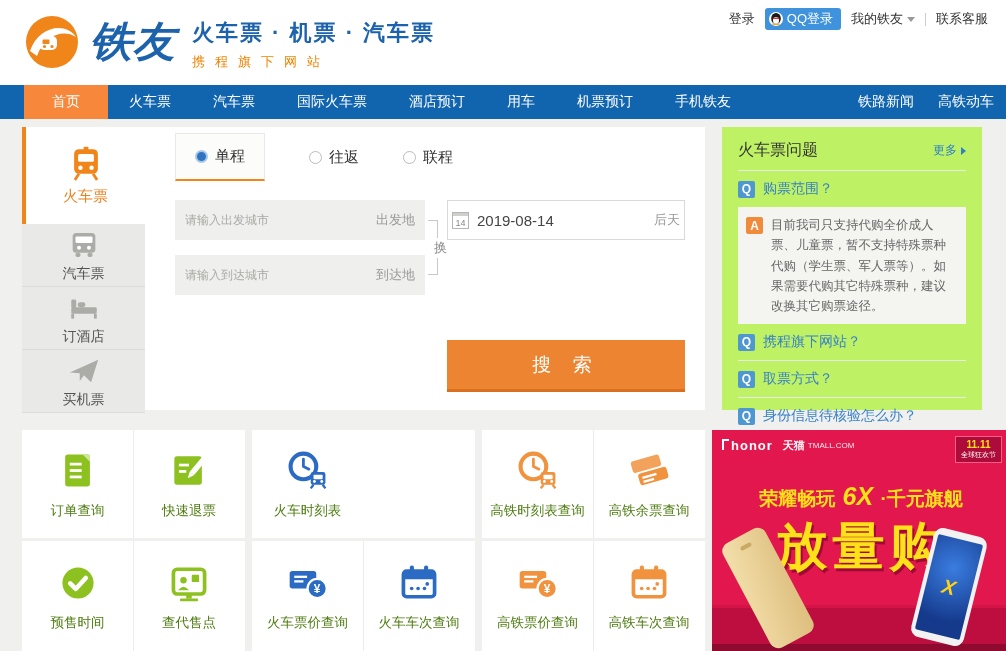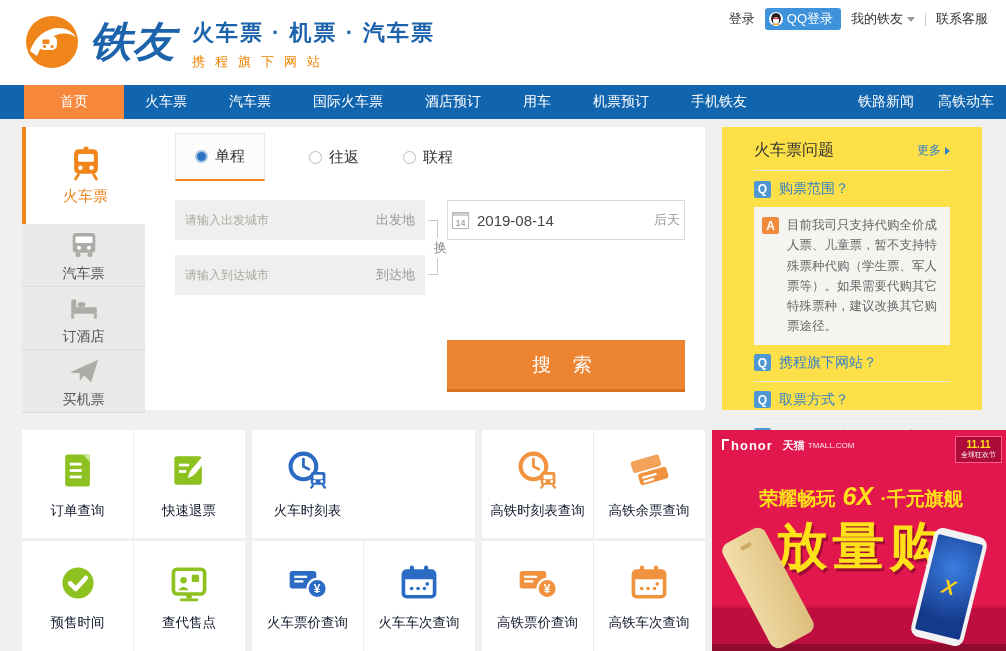--- a/index.html
+++ b/index.html
@@ -19,21 +19,21 @@
   .topbar > * { margin-left:10px; }
   .top-link { cursor:pointer; }
   .qq-badge { display:inline-flex; align-items:center; background:#3f92dc; color:#fff; border-radius:3px; padding:2px 8px 2px 4px; cursor:pointer; }
   .qq-badge svg { margin-right:4px; background:#fff; border-radius:50%; }
   .caret-down { display:inline-block; width:0; height:0; border-left:4px solid transparent; border-right:4px solid transparent; border-top:5px solid #999; margin-left:4px; vertical-align:middle; }
   .top-divider { width:1px; height:13px; background:#ccc; }
 
   
   .nav { position:absolute; left:0; top:85px; width:1006px; height:34px; background:#1164ae; display:flex; align-items:stretch; padding-left:24px; }
   .nav-item { color:#fff; font-size:14px; display:flex; align-items:center; padding:0 21px; cursor:pointer; }
-  .nav-item.active { background:#f7873a; padding:0 36px; }
+  .nav-item.active { background:#f7873a; padding:0 28px; }
   .nav-spacer { flex:1; }
   .nav-item.right { padding:0 12px; }
 
   
   .side-tabs { position:absolute; left:22px; top:127px; width:123px; }
   .side-tab { height:63px; background:#e9e9e7; border-bottom:1px solid #dcdcda; display:flex; flex-direction:column; align-items:center; justify-content:center; color:#8f8f8c; cursor:pointer; }
   .side-tab .tab-label { font-size:14px; color:#555; margin-top:3px; }
   .side-tab.active { height:97px; background:#fff; border-left:4px solid #f08519; border-bottom:none; color:#f08519; }
   .side-tab.active .tab-label { color:#e8821e; font-size:15px; }
   .side-tab svg { width:34px; height:34px; }
@@ -51,40 +51,40 @@
   .swap-bracket { position:absolute; left:283px; top:93px; width:10px; height:55px; border-top:1px solid #c9c9c5; border-right:1px solid #c9c9c5; border-bottom:1px solid #c9c9c5; }
   .swap-label { position:absolute; left:287px; top:111px; font-size:13px; color:#888; background:#fff; padding:1px 2px; cursor:pointer; }
   .date-box { position:absolute; left:302px; top:73px; width:238px; height:40px; background:#fff; border:1px solid #d9d9d9; display:flex; align-items:center; padding:0 4px; cursor:pointer; }
   .mini-cal { width:17px; height:17px; border:1px solid #b5b5b2; background:#fff; font-size:9px; color:#888; text-align:center; line-height:15px; }
   .mini-cal i { display:block; height:3px; background:#cfcfcc; font-style:normal; }
   .date-value { font-size:15px; color:#444; margin-left:8px; }
   .date-note { margin-left:auto; font-size:13px; color:#999; }
   .search-btn { position:absolute; left:302px; top:213px; width:238px; height:52px; background:#ec8432; border:none; border-bottom:3px solid #d8701f; color:#fff; font-size:19px; letter-spacing:8px; font-family:inherit; cursor:pointer; }
 
   
-  .faq { position:absolute; left:722px; top:127px; width:260px; height:283px; background:#fde047; padding:13px 32px; }
+  .faq { position:absolute; left:722px; top:127px; width:260px; height:283px; background:#bef264; padding:13px 16px; }
   .faq-head { display:flex; align-items:center; }
   .faq-title { font-size:16px; color:#333; }
   .faq-more { margin-left:auto; font-size:12px; color:#2f80c9; cursor:pointer; display:flex; align-items:center; }
   .tri-right { width:0; height:0; border-top:4px solid transparent; border-bottom:4px solid transparent; border-left:5px solid #2f80c9; margin-left:4px; }
   .faq-divider { border-top:1px solid #e8e8e6; margin:9px 0; }
   .q-row { display:flex; align-items:center; cursor:pointer; margin:9px 0; }
   .qa-badge { width:17px; height:17px; border-radius:2px; color:#fff; font-size:12px; font-weight:bold; display:flex; align-items:center; justify-content:center; flex:none; }
   .q-badge { background:#4e97d1; }
   .a-badge { background:#ef8b3b; align-self:flex-start; margin-top:2px; }
   .q-text { font-size:14px; color:#3781c8; margin-left:8px; }
   .a-row { display:flex; background:#f4f4f1; padding:8px; margin:8px 0; }
   .a-text { font-size:12.5px; color:#666; line-height:1.62; margin-left:8px; }
 
   
   .svc-group { position:absolute; width:223px; background:#fff; display:flex; }
   .card { width:111px; display:flex; flex-direction:column; align-items:center; justify-content:center; cursor:pointer; background:#fff; }
   .card + .card { border-left:1px solid #ececea; }
   .card .icon { width:44px; height:44px; display:block; }
-  .card-label { font-size:13.5px; color:#0f172a; margin-top:9px; white-space:nowrap; }
+  .card-label { font-size:13.5px; color:#4d7c0f; margin-top:9px; white-space:nowrap; }
   .ic-green { color:#8cc11f; } .ic-blue { color:#2b6bc3; } .ic-orange { color:#f0923e; }
 
   
   .ad { position:absolute; left:712px; top:430px; width:298px; height:221px; background:#e2174d; overflow:hidden; cursor:pointer; }
   .ad-brands { position:absolute; left:10px; top:8px; display:flex; align-items:center; color:#fff; }
   .honor-logo { font-size:13px; font-weight:bold; letter-spacing:1px; }
   .honor-logo::before { content:""; display:inline-block; width:5px; height:9px; border-left:2px solid #fff; border-top:2px solid #fff; margin-right:2px; }
   .tmall-logo { font-size:11px; font-weight:bold; margin-left:10px; }
   .tmall-domain { font-size:8px; margin-left:3px; opacity:.9; }
   .ad-badge { position:absolute; right:8px; top:6px; background:#ad0c3a; border:1px solid #ff5c86; padding:2px 5px; text-align:center; }

